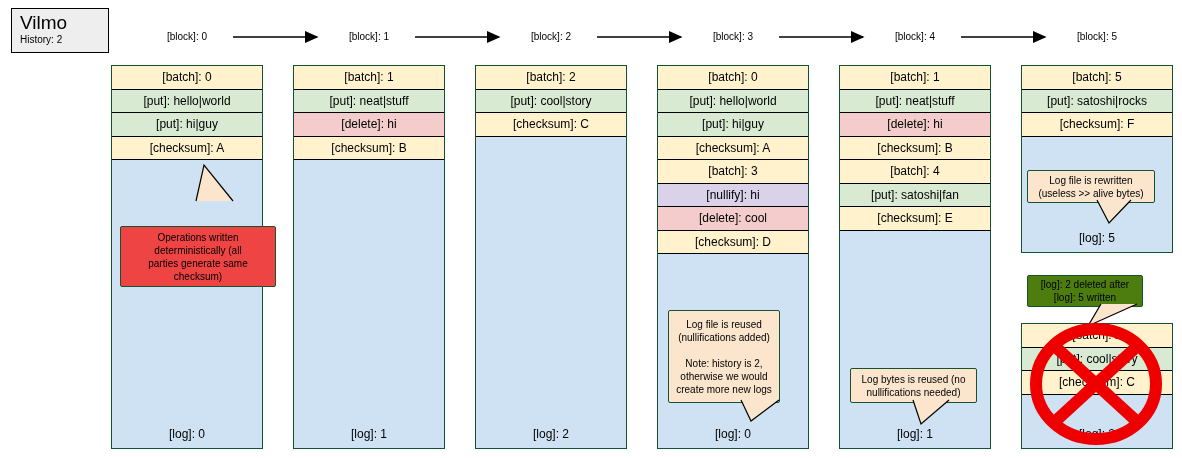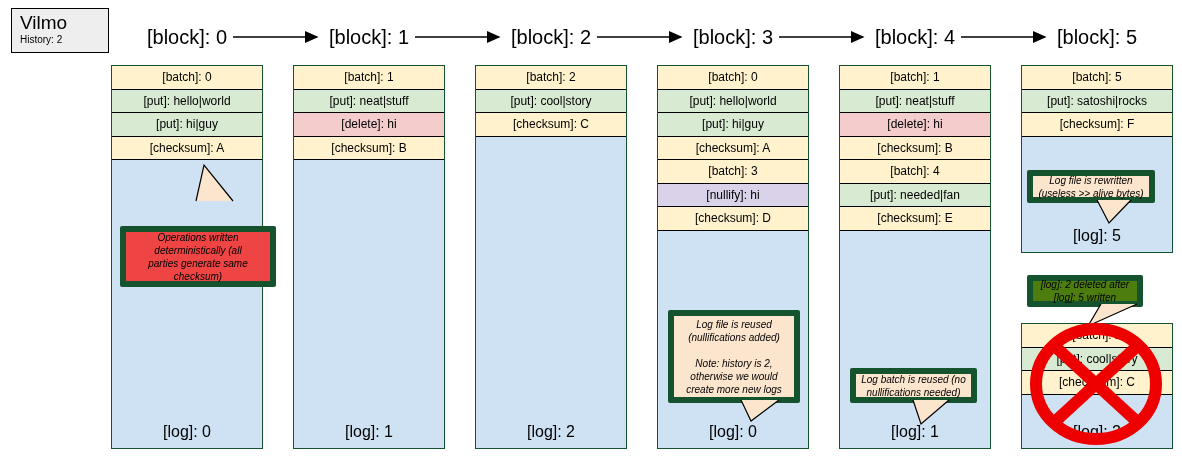--- a/index.html
+++ b/index.html
@@ -22,21 +22,21 @@
   }
   .legend-title { font-size: 19px; color: #000; line-height: 22px; }
   .legend-subtitle { font-size: 10px; color: #000; line-height: 12px; }
   .hdr {
     position: absolute;
     top: 28px;
     width: 152px;
     height: 18px;
     line-height: 18px;
     text-align: center;
-    font-size: 20px;
+    font-size: 10px;
     color: #000;
     white-space: nowrap;
   }
   .stack {
     position: absolute;
     border: 1px solid #14532d;
     box-sizing: border-box;
     display: flex;
     flex-direction: column;
     background: #ffffff;
@@ -55,40 +55,39 @@
   }
   .logarea {
     flex: 1 1 auto;
     position: relative;
   }
   .loglabel {
     position: absolute;
     left: 0; right: 0;
     bottom: 7px;
     text-align: center;
-    font-size: 16px;
+    font-size: 12px;
     color: #000;
   }
   .bubble {
     position: absolute;
     box-sizing: border-box;
     background: #fce5cd;
-    border: 6px solid #14532d;
+    border: 1px solid #14532d;
     border-radius: 2px;
     display: flex;
     align-items: center;
     justify-content: center;
     text-align: center;
     font-size: 10px;
     line-height: 13px;
     color: #000;
     white-space: pre-line;
     padding: 2px 4px;
     z-index: 5;
-    font-style: italic;
   }
   #overlay {
     position: absolute;
     left: 0; top: 0;
     z-index: 10;
     pointer-events: none;
   }
 </style>
 </head>
 <body>
@@ -133,32 +132,33 @@
           <div class="loglabel">[log]: 2</div>
         </div>
       </div>
       <div class="stack" style="left: 657px; top: 65px; width: 152px; height: 384px;">
         <div class="cell" style="background: rgb(255, 242, 204);">[batch]: 0</div>
         <div class="cell" style="background: rgb(217, 234, 211);">[put]: hello|world</div>
         <div class="cell" style="background: rgb(217, 234, 211);">[put]: hi|guy</div>
         <div class="cell" style="background: rgb(255, 242, 204);">[checksum]: A</div>
         <div class="cell" style="background: rgb(255, 242, 204);">[batch]: 3</div>
         <div class="cell" style="background: rgb(217, 210, 233);">[nullify]: hi</div>
+        <div class="cell" style="background: rgb(244, 204, 204);">[delete]: cool</div>
         <div class="cell" style="background: rgb(255, 242, 204);">[checksum]: D</div>
         <div class="logarea" style="background: rgb(207, 226, 243);">
           <div class="loglabel">[log]: 0</div>
         </div>
       </div>
       <div class="stack" style="left: 839px; top: 65px; width: 152px; height: 384px;">
         <div class="cell" style="background: rgb(255, 242, 204);">[batch]: 1</div>
         <div class="cell" style="background: rgb(217, 234, 211);">[put]: neat|stuff</div>
         <div class="cell" style="background: rgb(244, 204, 204);">[delete]: hi</div>
         <div class="cell" style="background: rgb(255, 242, 204);">[checksum]: B</div>
         <div class="cell" style="background: rgb(255, 242, 204);">[batch]: 4</div>
-        <div class="cell" style="background: rgb(217, 234, 211);">[put]: needed|fan</div>
+        <div class="cell" style="background: rgb(217, 234, 211);">[put]: satoshi|fan</div>
         <div class="cell" style="background: rgb(255, 242, 204);">[checksum]: E</div>
         <div class="logarea" style="background: rgb(207, 226, 243);">
           <div class="loglabel">[log]: 1</div>
         </div>
       </div>
       <div class="stack" style="left: 1021px; top: 65px; width: 152px; height: 188px;">
         <div class="cell" style="background: rgb(255, 242, 204);">[batch]: 5</div>
         <div class="cell" style="background: rgb(217, 234, 211);">[put]: satoshi|rocks</div>
         <div class="cell" style="background: rgb(255, 242, 204);">[checksum]: F</div>
         <div class="logarea" style="background: rgb(207, 226, 243);">
@@ -172,27 +172,27 @@
         <div class="logarea" style="background: rgb(207, 226, 243);">
           <div class="loglabel">[log]: 2</div>
         </div>
       </div>
     </div>
   <div id="bubbles">
       <div class="bubble" style="left: 120px; top: 197px; width: 156px; height: 61px; background: #ef4444; margin-top: 29px;">Operations written
 deterministically (all
 parties generate same
 checksum)</div>
-      <div class="bubble" style="left: 668px; top: 310px; width: 132px; height: 93px; background: rgb(252, 229, 205);">Log file is reused
+      <div class="bubble" style="left: 668px; top: 310px; width: 112px; height: 93px; background: rgb(252, 229, 205);">Log file is reused
 (nullifications added)
 
 Note: history is 2,
 otherwise we would
 create more new logs</div>
-      <div class="bubble" style="left: 850px; top: 368px; width: 127px; height: 35px; background: rgb(252, 229, 205);">Log batch is reused (no
+      <div class="bubble" style="left: 850px; top: 368px; width: 127px; height: 35px; background: rgb(252, 229, 205);">Log bytes is reused (no
 nullifications needed)</div>
       <div class="bubble" style="left: 1027px; top: 170px; width: 128px; height: 33px; background: rgb(252, 229, 205);">Log file is rewritten
 (useless &gt;&gt; alive bytes)</div>
       <div class="bubble" style="left: 1027px; top: 275px; width: 116px; height: 32px; background: #4d7c0f;">[log]: 2 deleted after
 [log]: 5 written</div>
     </div>
 <svg id="overlay" width="1182" height="458">
       <defs>
         <marker id="arrowhead" markerWidth="9" markerHeight="8" refX="8" refY="4" orient="auto">
           <path d="M0,0 L9,4 L0,8 Z" fill="#000"></path>

